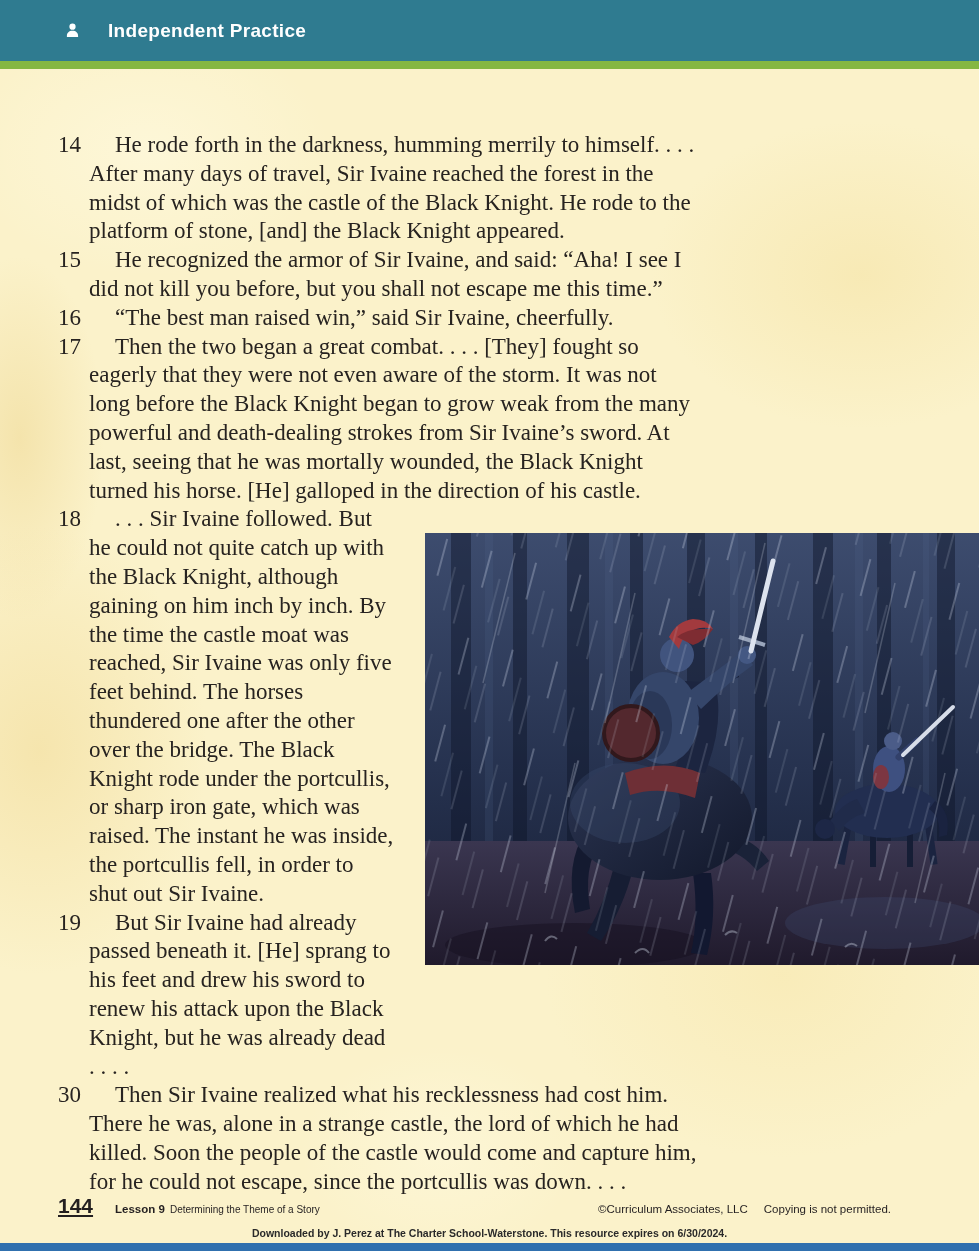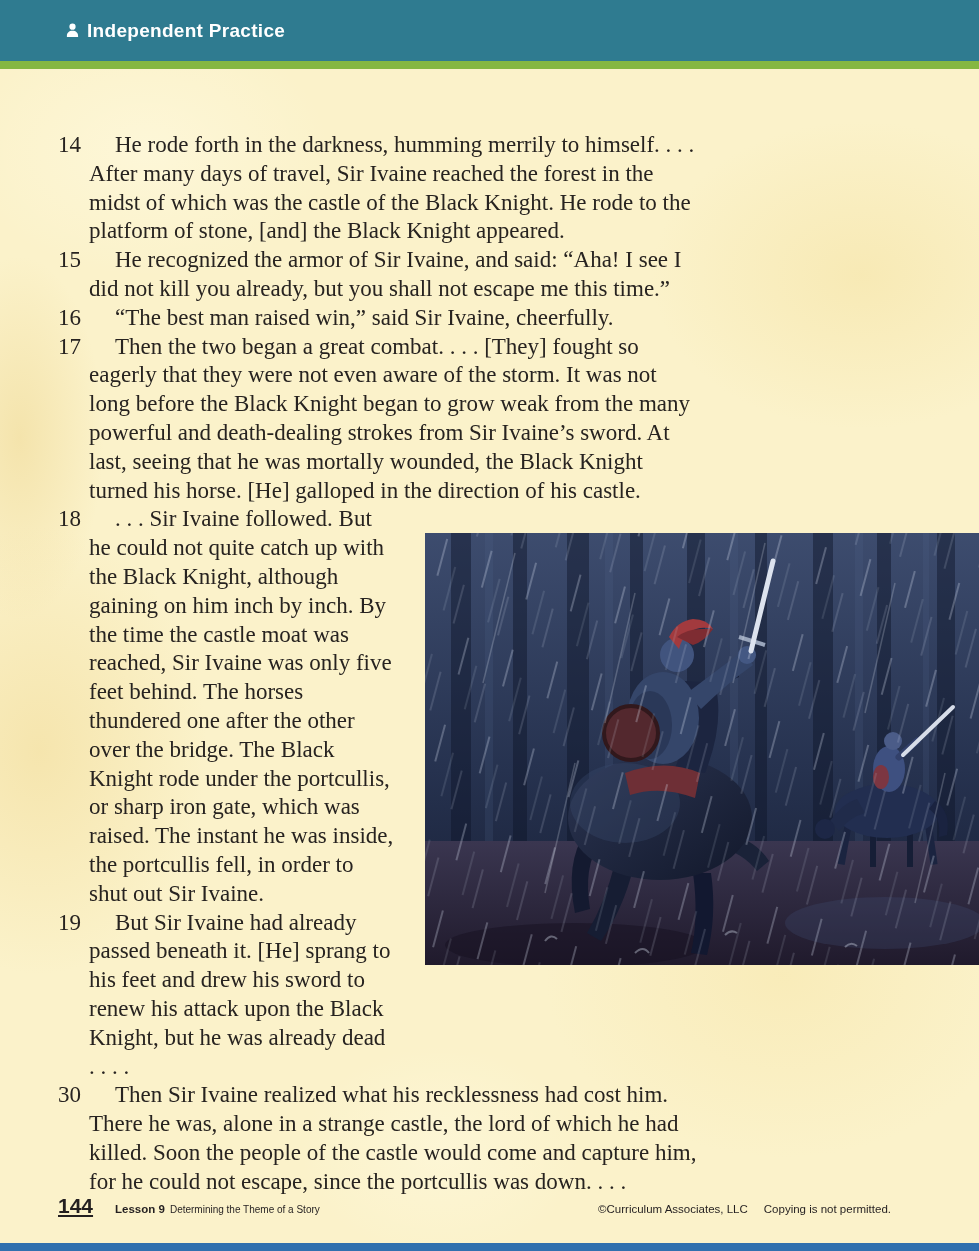--- a/index.html
+++ b/index.html
@@ -13,21 +13,21 @@
       radial-gradient(ellipse 260px 180px at 15% 12%, rgba(255,250,225,.6), rgba(255,250,225,0) 70%),
       radial-gradient(ellipse 300px 220px at 88% 22%, rgba(244,225,160,.5), rgba(244,225,160,0) 70%),
       radial-gradient(ellipse 340px 260px at 80% 78%, rgba(246,228,165,.45), rgba(246,228,165,0) 70%),
       radial-gradient(ellipse 240px 320px at 4% 60%, rgba(240,216,145,.5), rgba(240,216,145,0) 70%),
       radial-gradient(ellipse 200px 150px at 45% 92%, rgba(255,250,225,.5), rgba(255,250,225,0) 70%),
       radial-gradient(ellipse 120px 260px at 2% 35%, rgba(236,210,135,.45), rgba(236,210,135,0) 70%);
     font-family:"Liberation Serif", serif;
   }
   
   .header-bar { position:absolute; top:0; left:0; width:100%; height:61px; background:#2f7b90; }
-  .header-inner { display:flex; align-items:center; height:100%; padding-left:64px; gap:6px; }
+  .header-inner { display:flex; align-items:center; height:100%; padding-left:64px; gap:27px; }
   .person-icon { width:17px; height:17px; display:block; }
   .header-title { font-family:"Liberation Sans", sans-serif; font-weight:700; font-size:19px; color:#ffffff; letter-spacing:.3px; }
   .header-stripe { position:absolute; top:61px; left:0; width:100%; height:8px; background:#85b742; }
 
   
   .content { position:absolute; top:131px; left:58px; width:645px; font-size:23px; line-height:28.8px; color:#272320; }
   .para { position:relative; padding-left:31px; text-indent:26px; }
   .para-num { position:absolute; left:0; top:0; text-indent:0; }
   .narrow { width:336px; }
 
@@ -65,21 +65,21 @@
 
   <div class="content">
 
     <div class="para">
       <span class="para-num">14</span>
       <span class="para-text">He rode forth in the darkness, humming merrily to himself. . . . After many days of travel, Sir Ivaine reached the forest in the midst of which was the castle of the Black Knight. He rode to the platform of stone, [and] the Black Knight appeared.</span>
     </div>
 
     <div class="para">
       <span class="para-num">15</span>
-      <span class="para-text">He recognized the armor of Sir Ivaine, and said: “Aha! I see I did not kill you already, but you shall not escape me this time.”</span>
+      <span class="para-text">He recognized the armor of Sir Ivaine, and said: “Aha! I see I did not kill you before, but you shall not escape me this time.”</span>
     </div>
 
     <div class="para">
       <span class="para-num">16</span>
       <span class="para-text">“The best man raised win,” said Sir Ivaine, cheerfully.</span>
     </div>
 
     <div class="para">
       <span class="para-num">17</span>
       <span class="para-text">Then the two began a great combat. . . . [They] fought so eagerly that they were not even aware of the storm. It was not long before the Black Knight began to grow weak from the many powerful and death-dealing strokes from Sir Ivaine’s sword. At last, seeing that he was mortally wounded, the Black Knight turned his horse. [He] galloped in the direction of his castle.</span>
@@ -212,15 +212,16 @@
 
   <div class="footer">
     <span class="page-num">144</span>
     <span class="lesson-label">Lesson 9</span>
     <span class="lesson-title">Determining the Theme of a Story</span>
     <span class="footer-spacer"></span>
     <span class="copyright">©Curriculum Associates, LLC</span>
     <span class="permission">Copying is not permitted.</span>
   </div>
 
+  <div class="watermark">Downloaded by J. Perez at The Charter School-Waterstone. This resource expires on 6/30/2024.</div>
   <div class="bottom-bar"></div>
 
 </div>
 
 </body></html>

